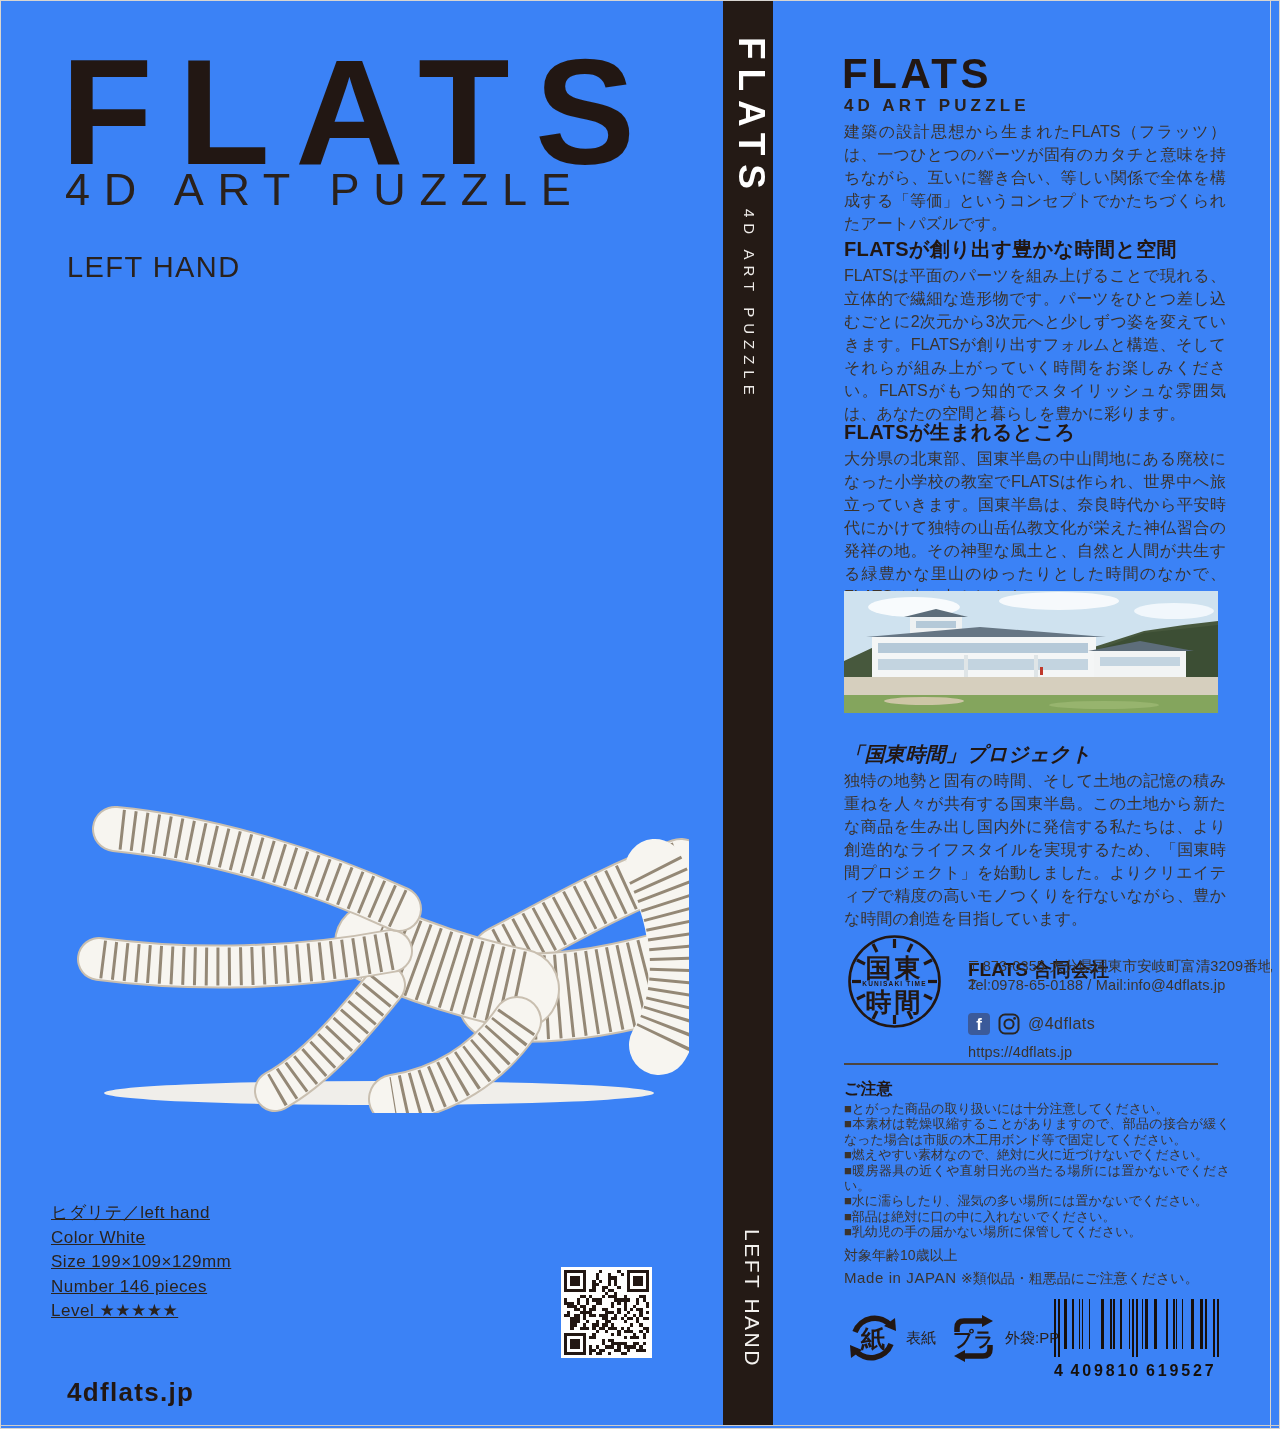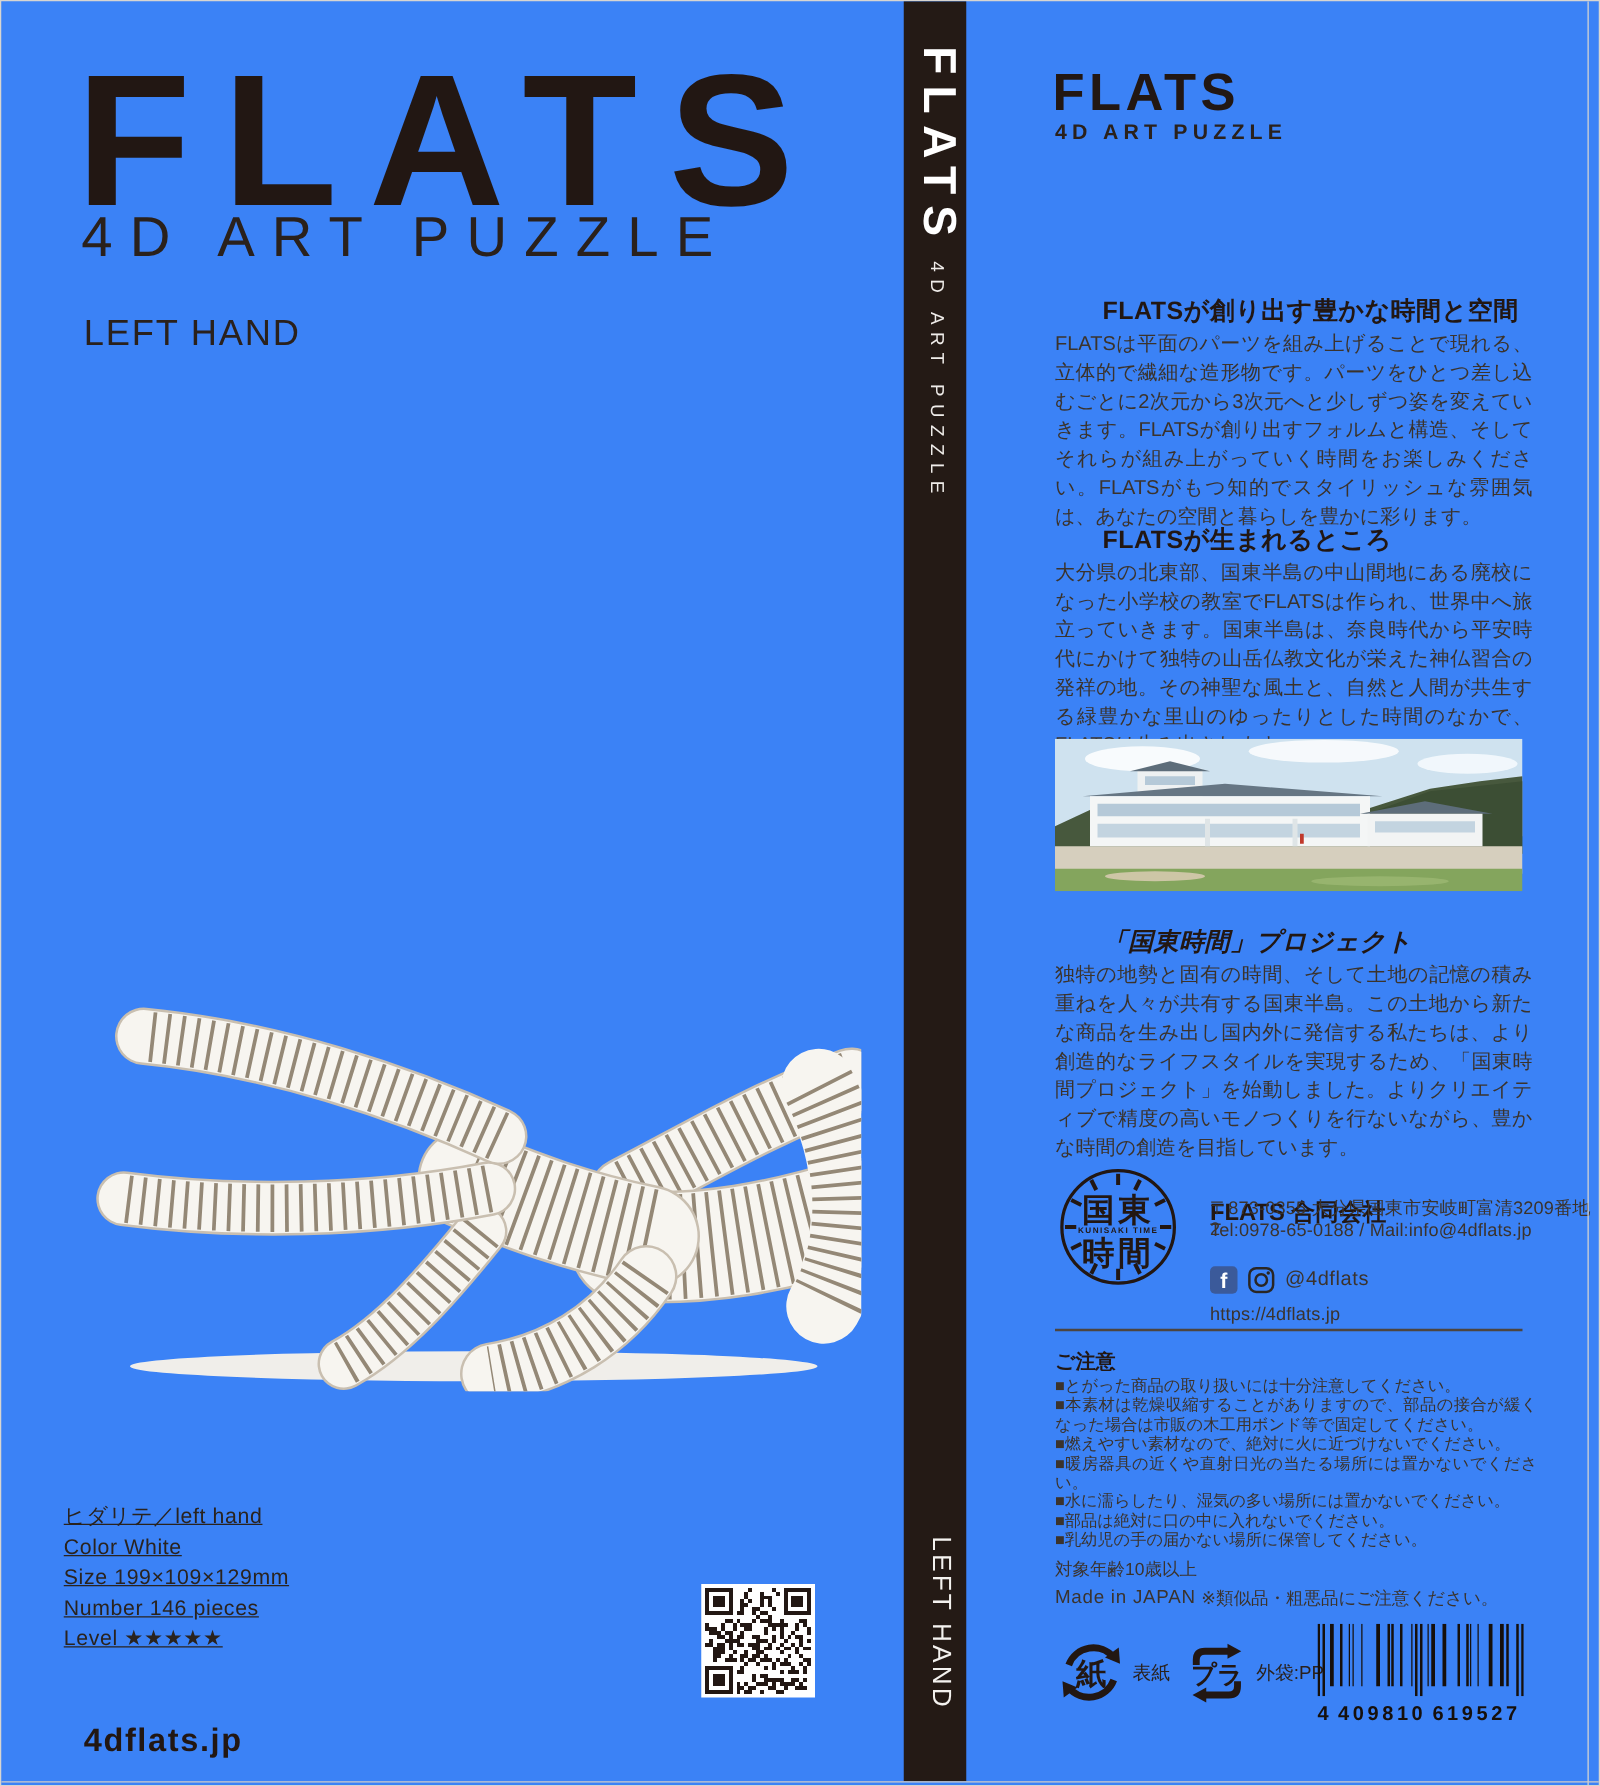--- a/index.html
+++ b/index.html
@@ -25,21 +25,21 @@
   .v{position:absolute;transform:rotate(90deg);transform-origin:0 0;white-space:nowrap;
      color:#fff;line-height:1;}
   .spine-flats{left:769px;top:36px;font-size:37px;font-weight:800;letter-spacing:.24em;}
   .spine-sub{left:756px;top:208px;font-size:15px;font-weight:500;letter-spacing:.40em;color:#efece9;}
   .spine-product{left:762px;top:1228px;font-size:21px;font-weight:400;letter-spacing:.12em;color:#f4f2ef;}
   
   .back-logo{left:841px;top:52px;font-size:42px;line-height:1;font-weight:800;letter-spacing:.085em;}
   .back-sub{left:843px;top:96px;font-size:17px;line-height:1;font-weight:600;letter-spacing:.245em;color:#2a211c;}
   .para{width:382px;font-size:16px;line-height:23px;text-align:justify;color:#3b332c;}
   .back-intro{left:843px;top:119px;}
-  .sec-h{left:843px;font-size:20px;line-height:1;font-weight:700;color:#221713;letter-spacing:.02em;margin-left:38px;}
+  .sec-h{left:843px;font-size:20px;line-height:1;font-weight:700;color:#221713;letter-spacing:.02em;}
   .h1{top:238px;} .b1{left:843px;top:263px;}
   .h2{top:421px;} .b2{left:843px;top:446px;}
   .h3{top:743px;font-style:italic;} .b3{left:843px;top:768px;}
   .school-photo{left:843px;top:590px;width:374px;height:122px;}
   .clock-logo{left:845px;top:932px;width:97px;height:97px;}
   .co-name{left:967px;top:928px;font-size:19px;font-weight:700;color:#221713;margin-top:28px;}
   .co-line{left:967px;font-size:14.5px;color:#3b332c;letter-spacing:.01em;}
   .co-addr{top:956px;} .co-tel{top:976px;} .co-url{top:995px;margin-top:48px;}
   .co-social{left:967px;top:1012px;display:flex;align-items:center;gap:8px;}
   .fb{width:22px;height:22px;border-radius:4px;background:#3b5a9a;color:#fff;
@@ -359,20 +359,21 @@
     </svg>
   </div>
 
   <div class="abs spine"></div>
   <div class="v spine-flats">FLATS</div>
   <div class="v spine-sub">4D ART PUZZLE</div>
   <div class="v spine-product">LEFT HAND</div>
 
   <div class="abs back-logo">FLATS</div>
   <div class="abs back-sub">4D ART PUZZLE</div>
+  <div class="abs para back-intro">建築の設計思想から生まれたFLATS（フラッツ）は、一つひとつのパーツが固有のカタチと意味を持ちながら、互いに響き合い、等しい関係で全体を構成する「等価」というコンセプトでかたちづくられたアートパズルです。</div>
 
   <div class="abs sec-h h1">FLATSが創り出す豊かな時間と空間</div>
   <div class="abs para b1">FLATSは平面のパーツを組み上げることで現れる、立体的で繊細な造形物です。パーツをひとつ差し込むごとに2次元から3次元へと少しずつ姿を変えていきます。FLATSが創り出すフォルムと構造、そしてそれらが組み上がっていく時間をお楽しみください。FLATSがもつ知的でスタイリッシュな雰囲気は、あなたの空間と暮らしを豊かに彩ります。</div>
 
   <div class="abs sec-h h2">FLATSが生まれるところ</div>
   <div class="abs para b2">大分県の北東部、国東半島の中山間地にある廃校になった小学校の教室でFLATSは作られ、世界中へ旅立っていきます。国東半島は、奈良時代から平安時代にかけて独特の山岳仏教文化が栄えた神仏習合の発祥の地。その神聖な風土と、自然と人間が共生する緑豊かな里山のゆったりとした時間のなかで、FLATSは生み出されます。</div>
 
   <div class="abs school-photo">
     <svg width="374" height="122" viewBox="0 0 374 122">
       <rect width="374" height="78" fill="#cfe2ef"></rect>

